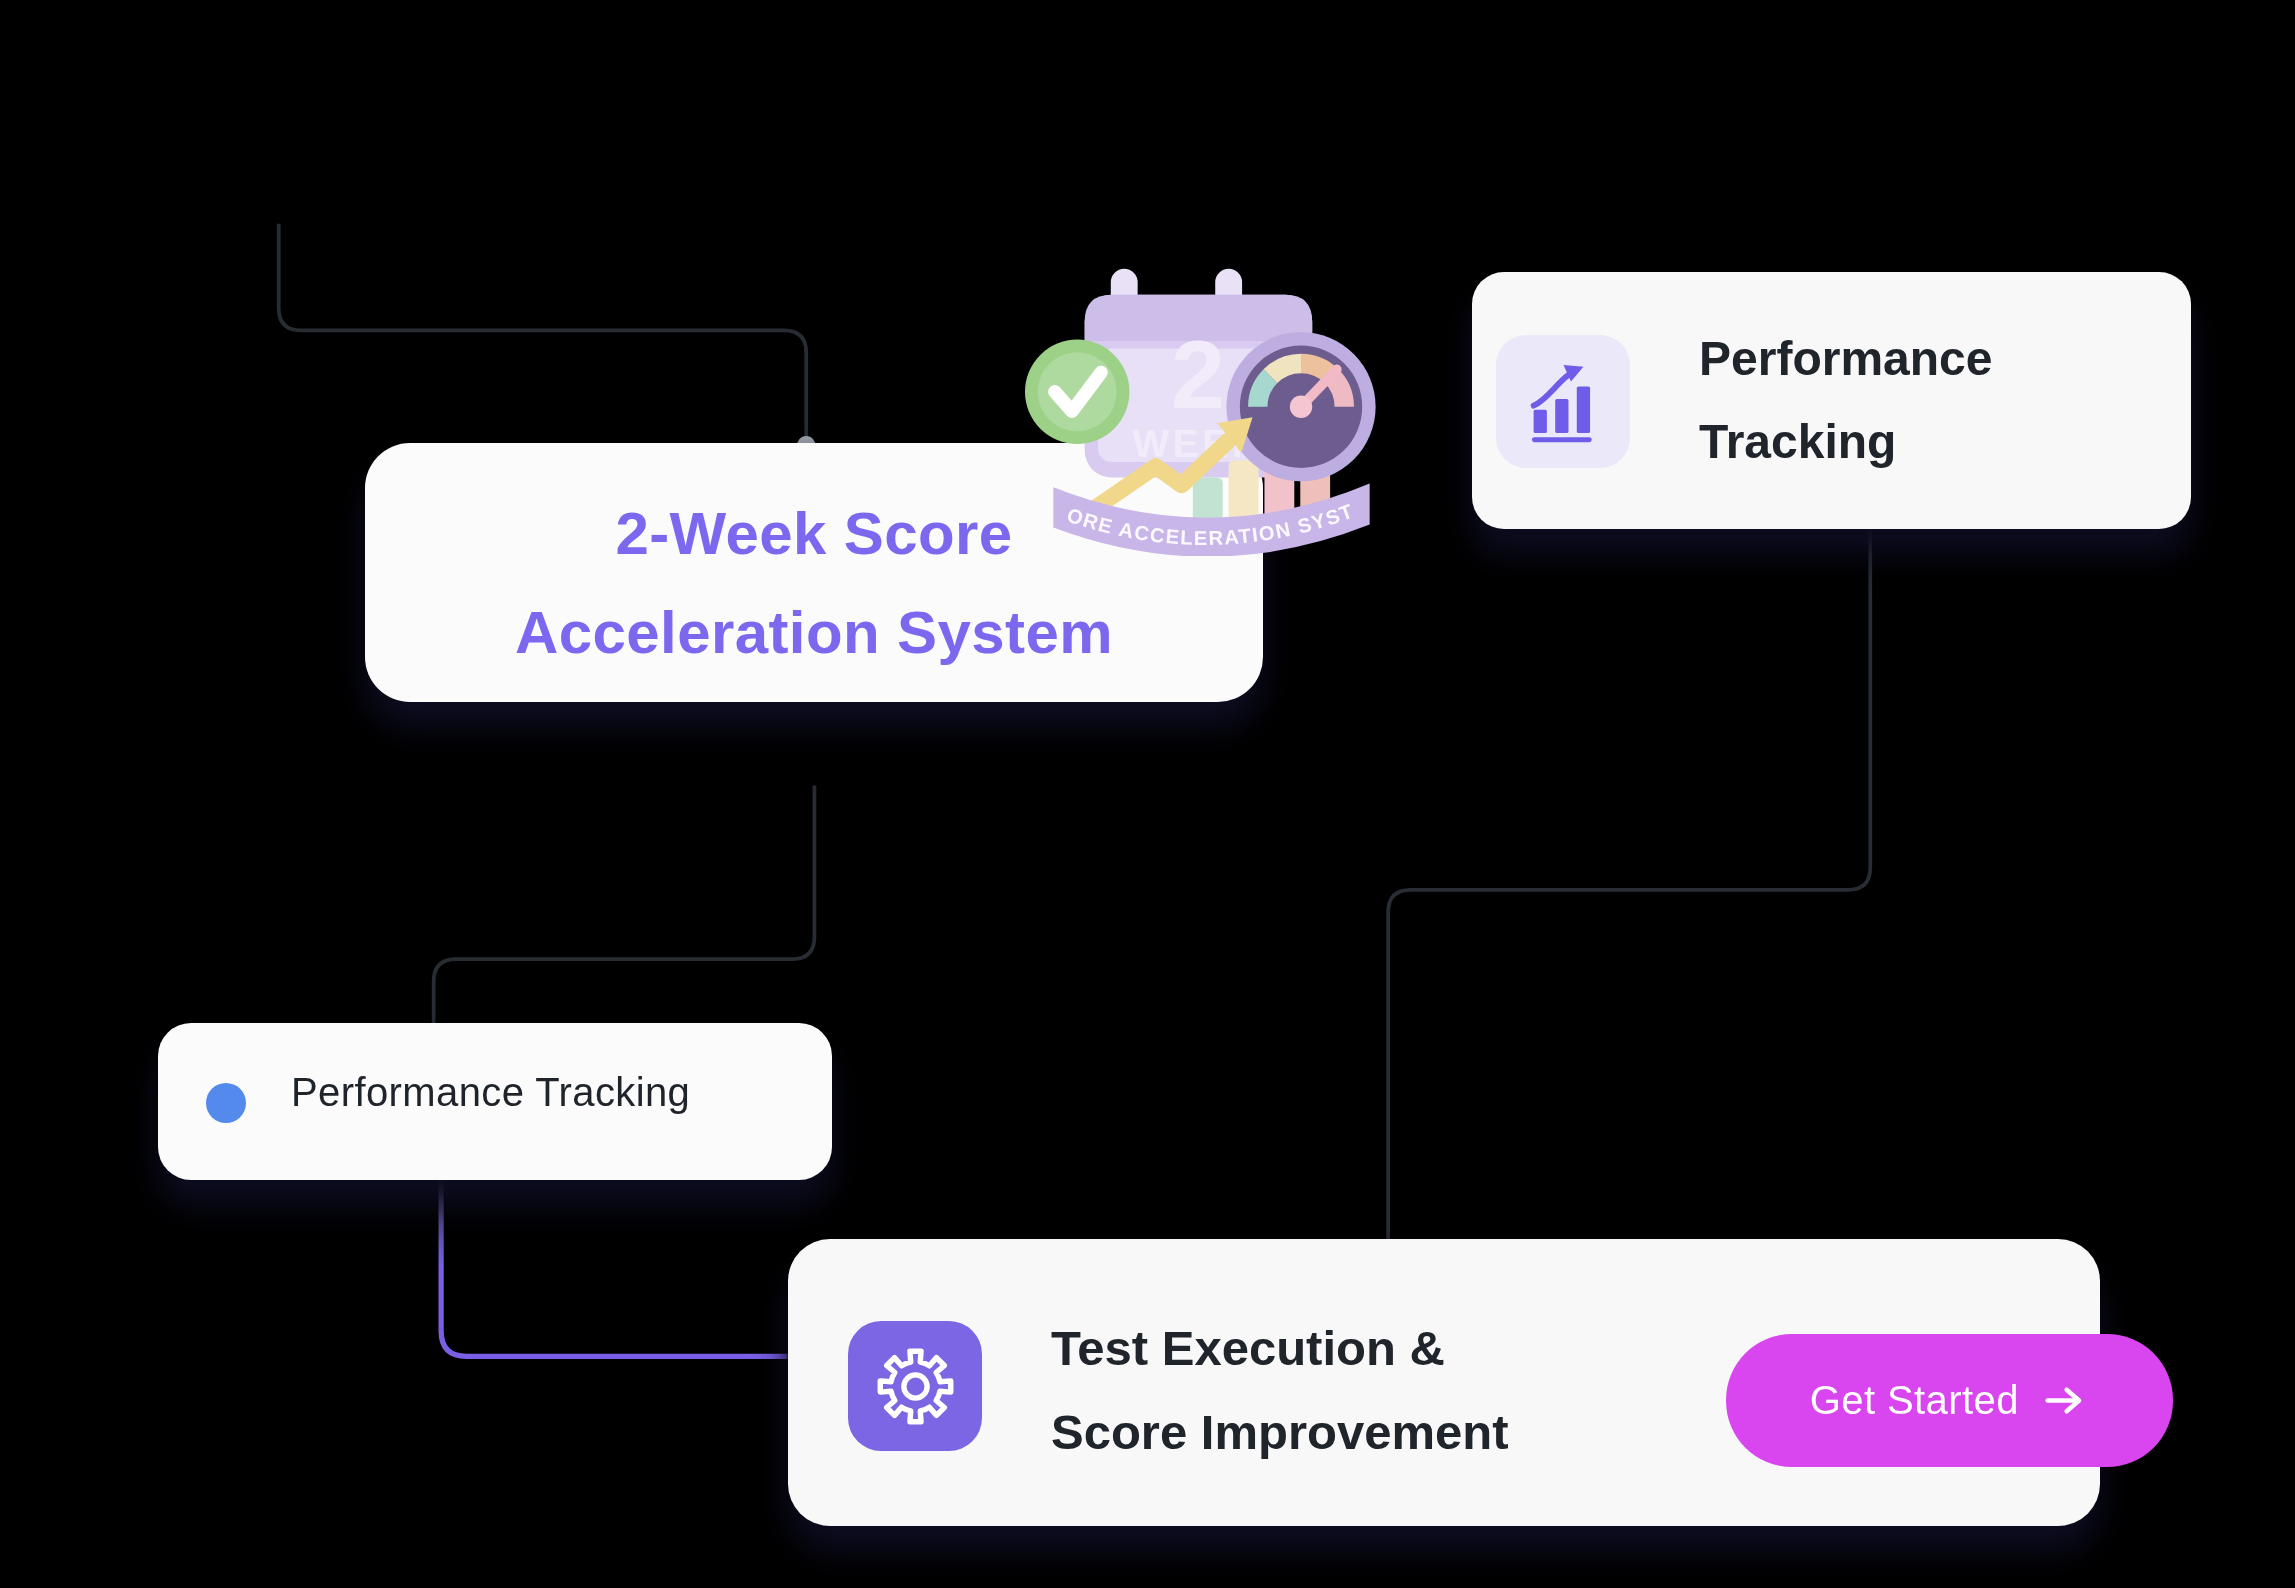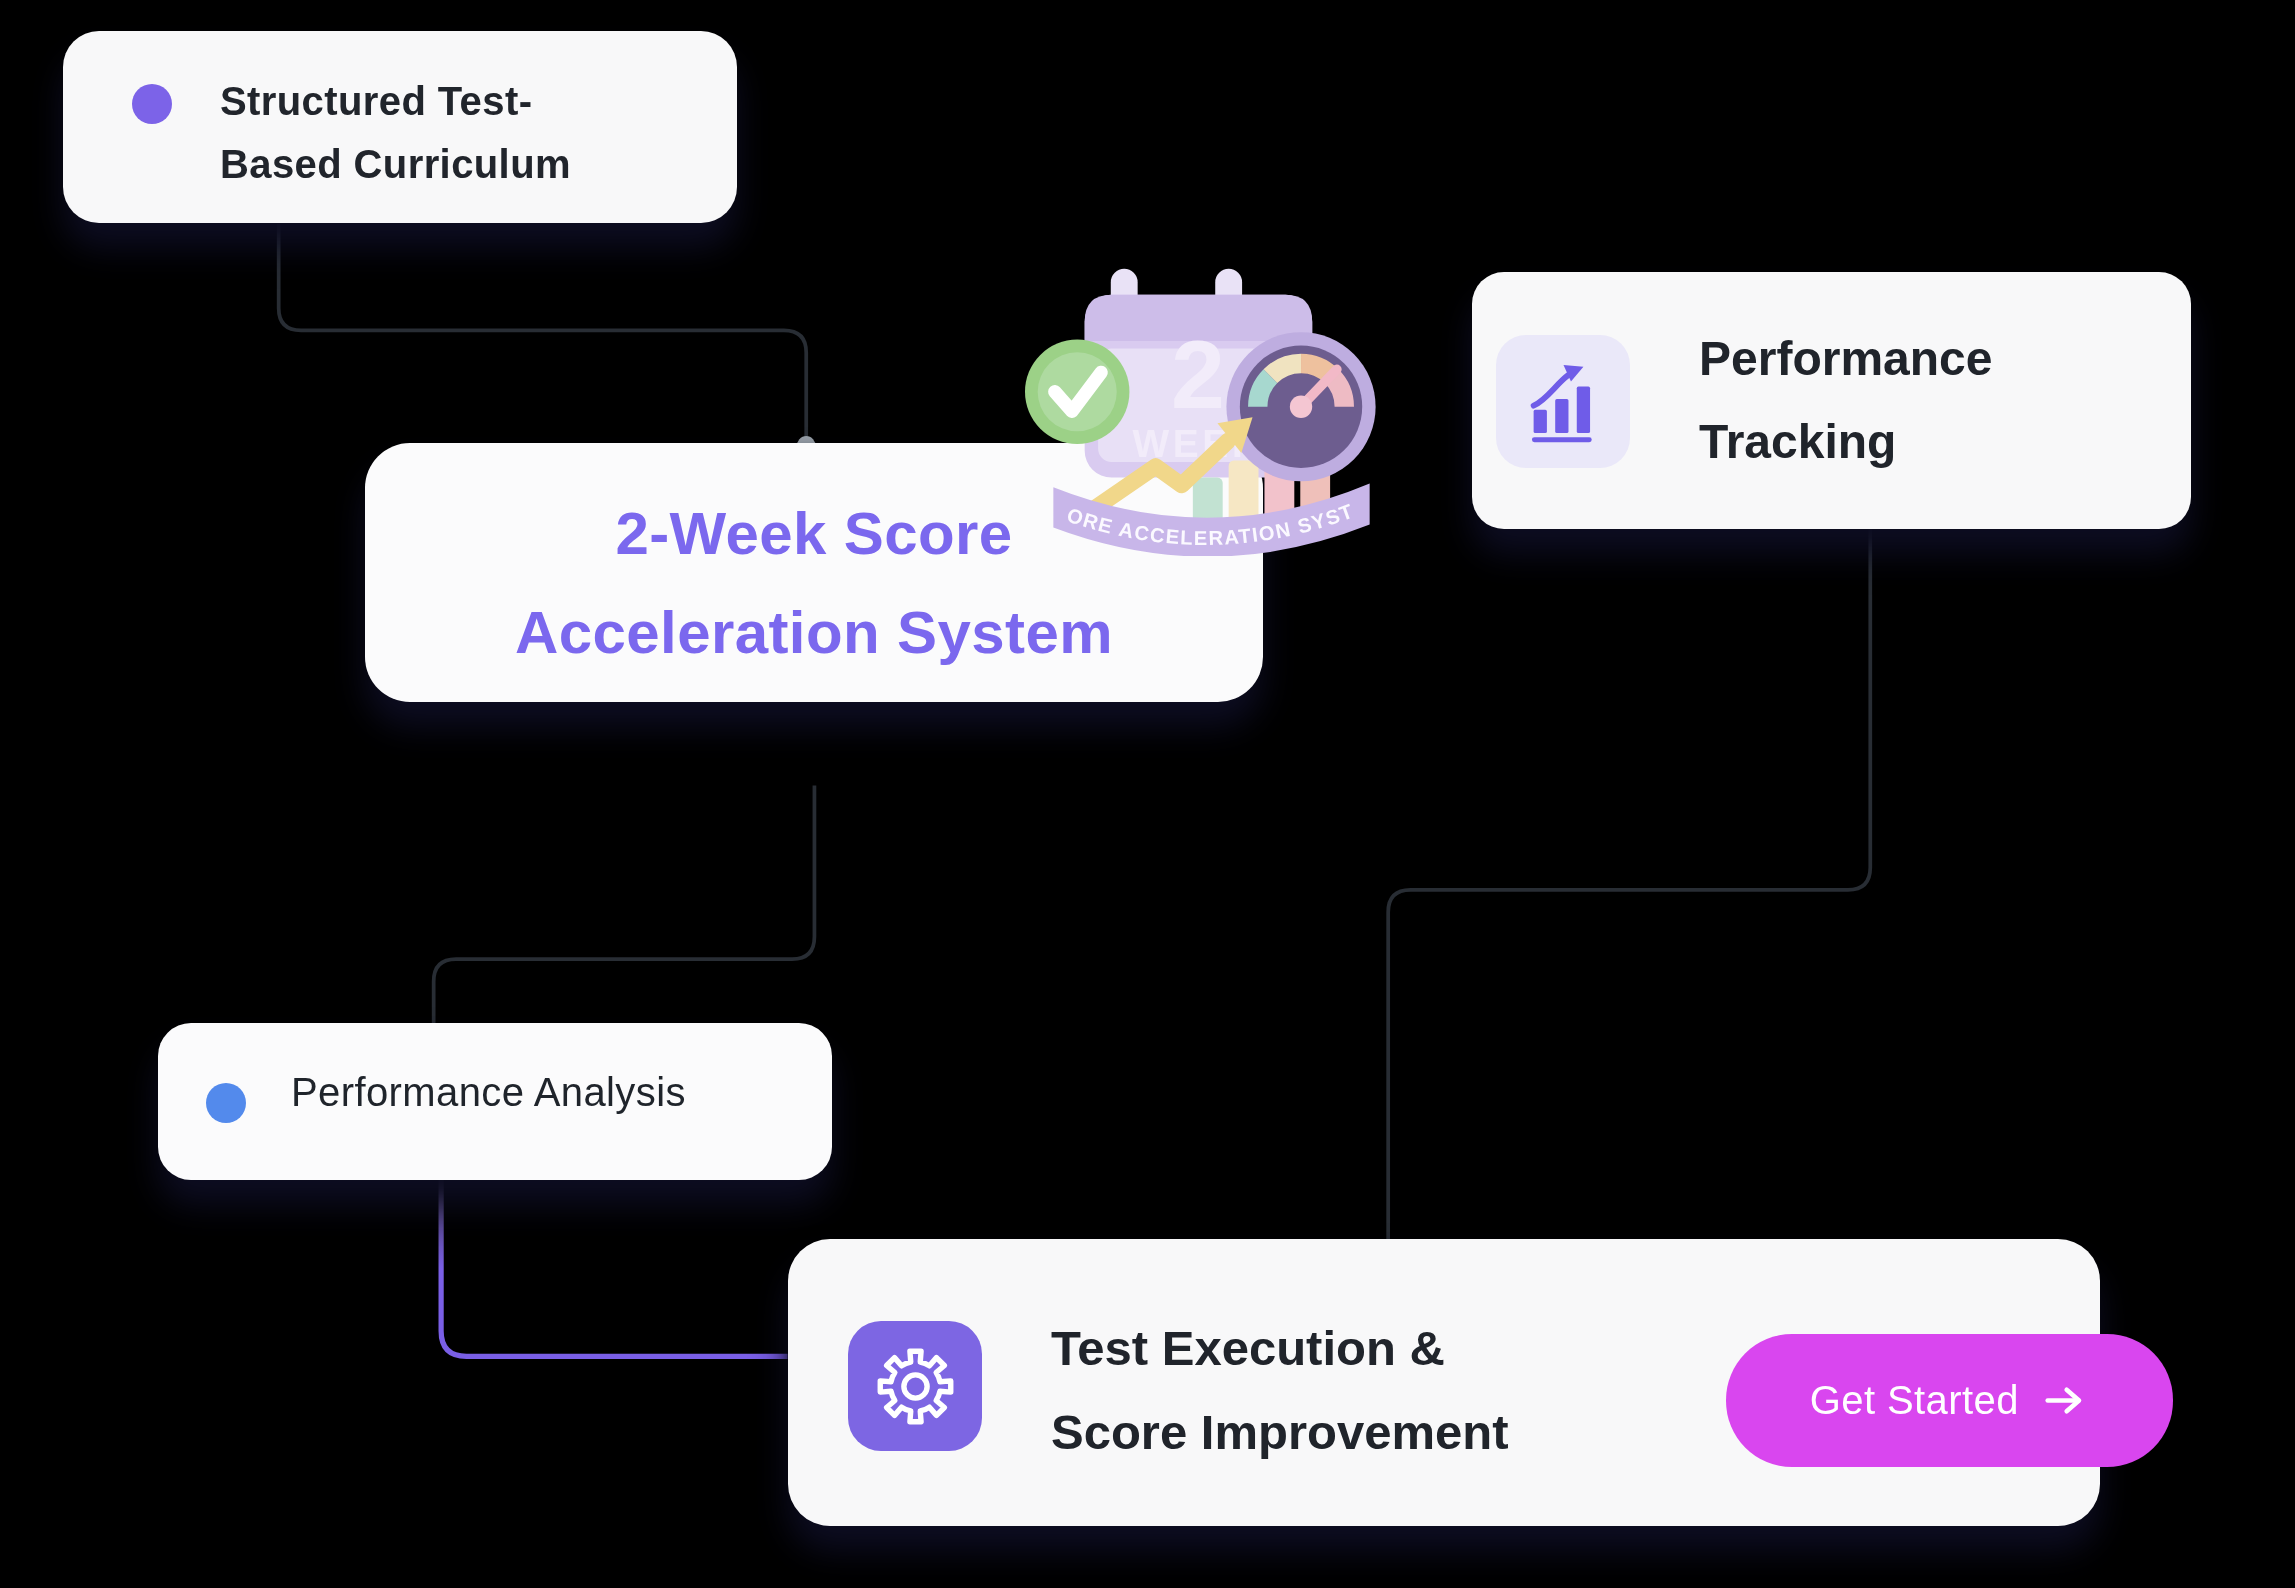--- a/index.html
+++ b/index.html
@@ -180,27 +180,20 @@
         <stop offset="1" stop-color="#7a5fe6"></stop>
       </linearGradient>
     </defs>
     <path d="M 374 300 L 374 413 Q 374 443 404 443 L 1052 443 Q 1082 443 1082 473 L 1082 592" fill="none" stroke="#282d34" stroke-width="5"></path>
     <path d="M 1093 1054 L 1093 1257 Q 1093 1287 1063 1287 L 612 1287 Q 582 1287 582 1317 L 582 1373" fill="none" stroke="#282d34" stroke-width="5"></path>
     <path d="M 2510 708 L 2510 1164 Q 2510 1194 2480 1194 L 1893 1194 Q 1863 1194 1863 1224 L 1863 1663" fill="none" stroke="#282d34" stroke-width="5"></path>
     <path d="M 592 1583 L 592 1786 Q 592 1820 626 1820 L 1057 1820" fill="none" stroke="url(#purpleGrad)" stroke-width="7"></path>
     <ellipse cx="1082" cy="600" rx="13" ry="15" fill="#99a1a9"></ellipse>
   </svg>
 
-  <div class="card curriculum-card">
-    <span class="dot"></span>
-    <div class="label">
-      <span>Structured Test-</span><br>
-      <span>Based Curriculum</span>
-    </div>
-  </div>
 
   <div class="card system-card">
     <div class="title">
       <span>2-Week Score</span><br>
       <span>Acceleration System</span>
     </div>
   </div>
 
   <svg class="badge" viewBox="0 0 500 410">
 
@@ -256,21 +249,21 @@
       </svg>
     </div>
     <div class="title">
       <span>Performance</span><br>
       <span>Tracking</span>
     </div>
   </div>
 
   <div class="card tracking-card">
     <span class="dot"></span>
-    <div class="label">Performance Analysis</div>
+    <div class="label">Performance Tracking</div>
   </div>
 
   <div class="card execution-card">
     <div class="icon-tile">
       <svg width="83" height="83" viewBox="0 0 100 100">
         <path d="M79.45,44.28 L92.47,43.27 L92.47,56.73 L79.45,55.72 A30,30 0 0 1 74.87,66.78 L84.79,75.27 L75.27,84.79 L66.78,74.87 A30,30 0 0 1 55.72,79.45 L56.73,92.47 L43.27,92.47 L44.28,79.45 A30,30 0 0 1 33.22,74.87 L24.73,84.79 L15.21,75.27 L25.13,66.78 A30,30 0 0 1 20.55,55.72 L7.53,56.73 L7.53,43.27 L20.55,44.28 A30,30 0 0 1 25.13,33.22 L15.21,24.73 L24.73,15.21 L33.22,25.13 A30,30 0 0 1 44.28,20.55 L43.27,7.53 L56.73,7.53 L55.72,20.55 A30,30 0 0 1 66.78,25.13 L75.27,15.21 L84.79,24.73 L74.87,33.22 A30,30 0 0 1 79.45,44.28 Z" fill="none" stroke="#ffffff" stroke-width="6.5" stroke-linejoin="round"></path>
         <circle cx="50" cy="50" r="14" fill="none" stroke="#ffffff" stroke-width="6.5"></circle>
       </svg>
     </div>
     <div class="title">

